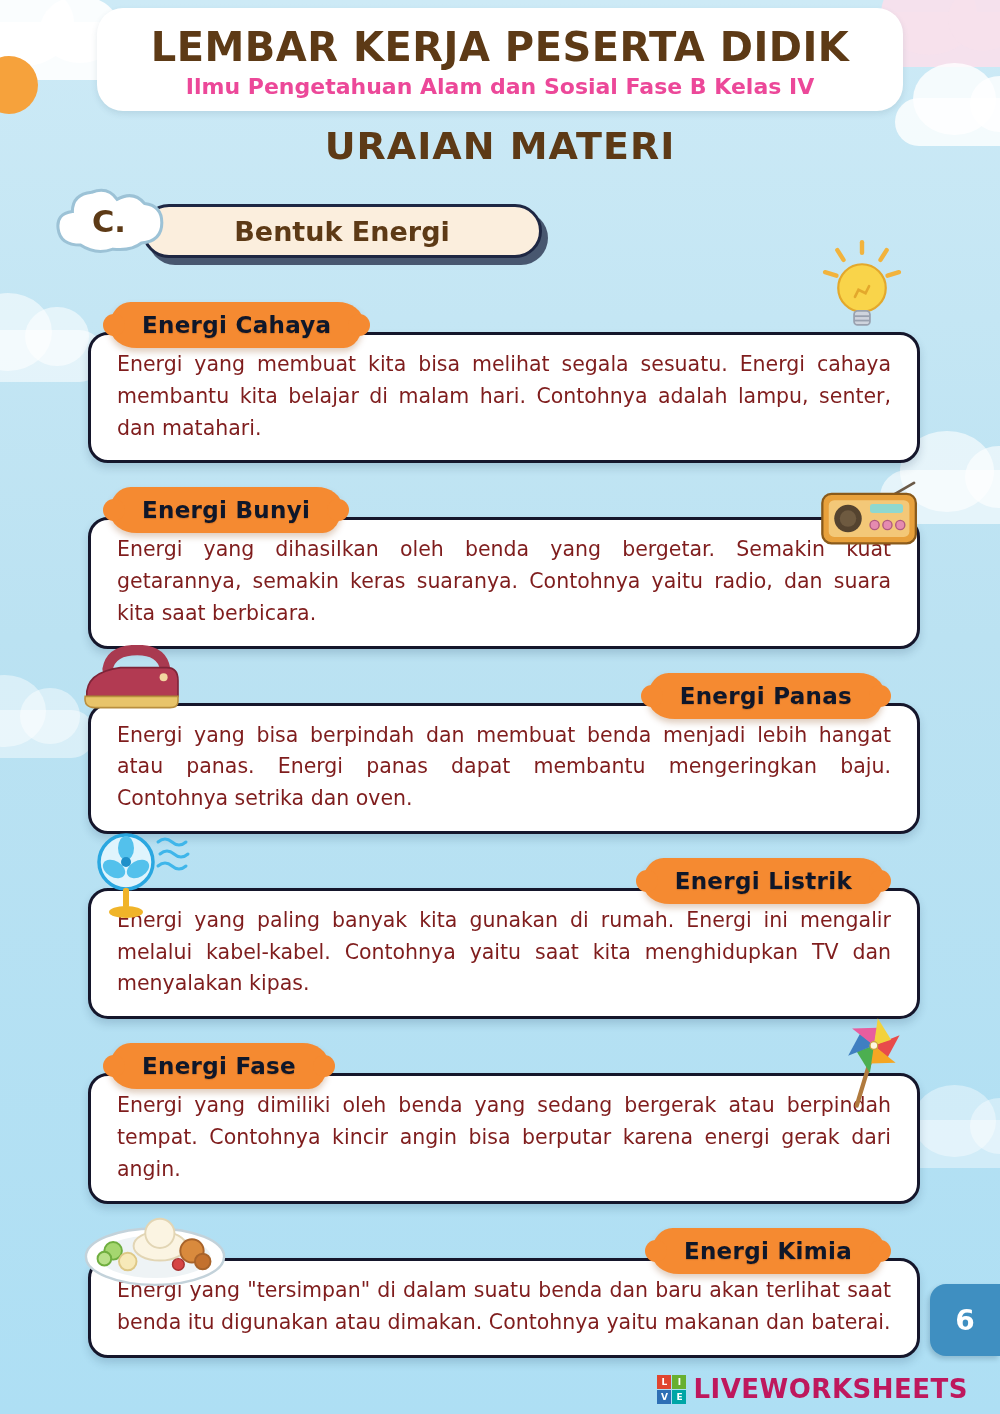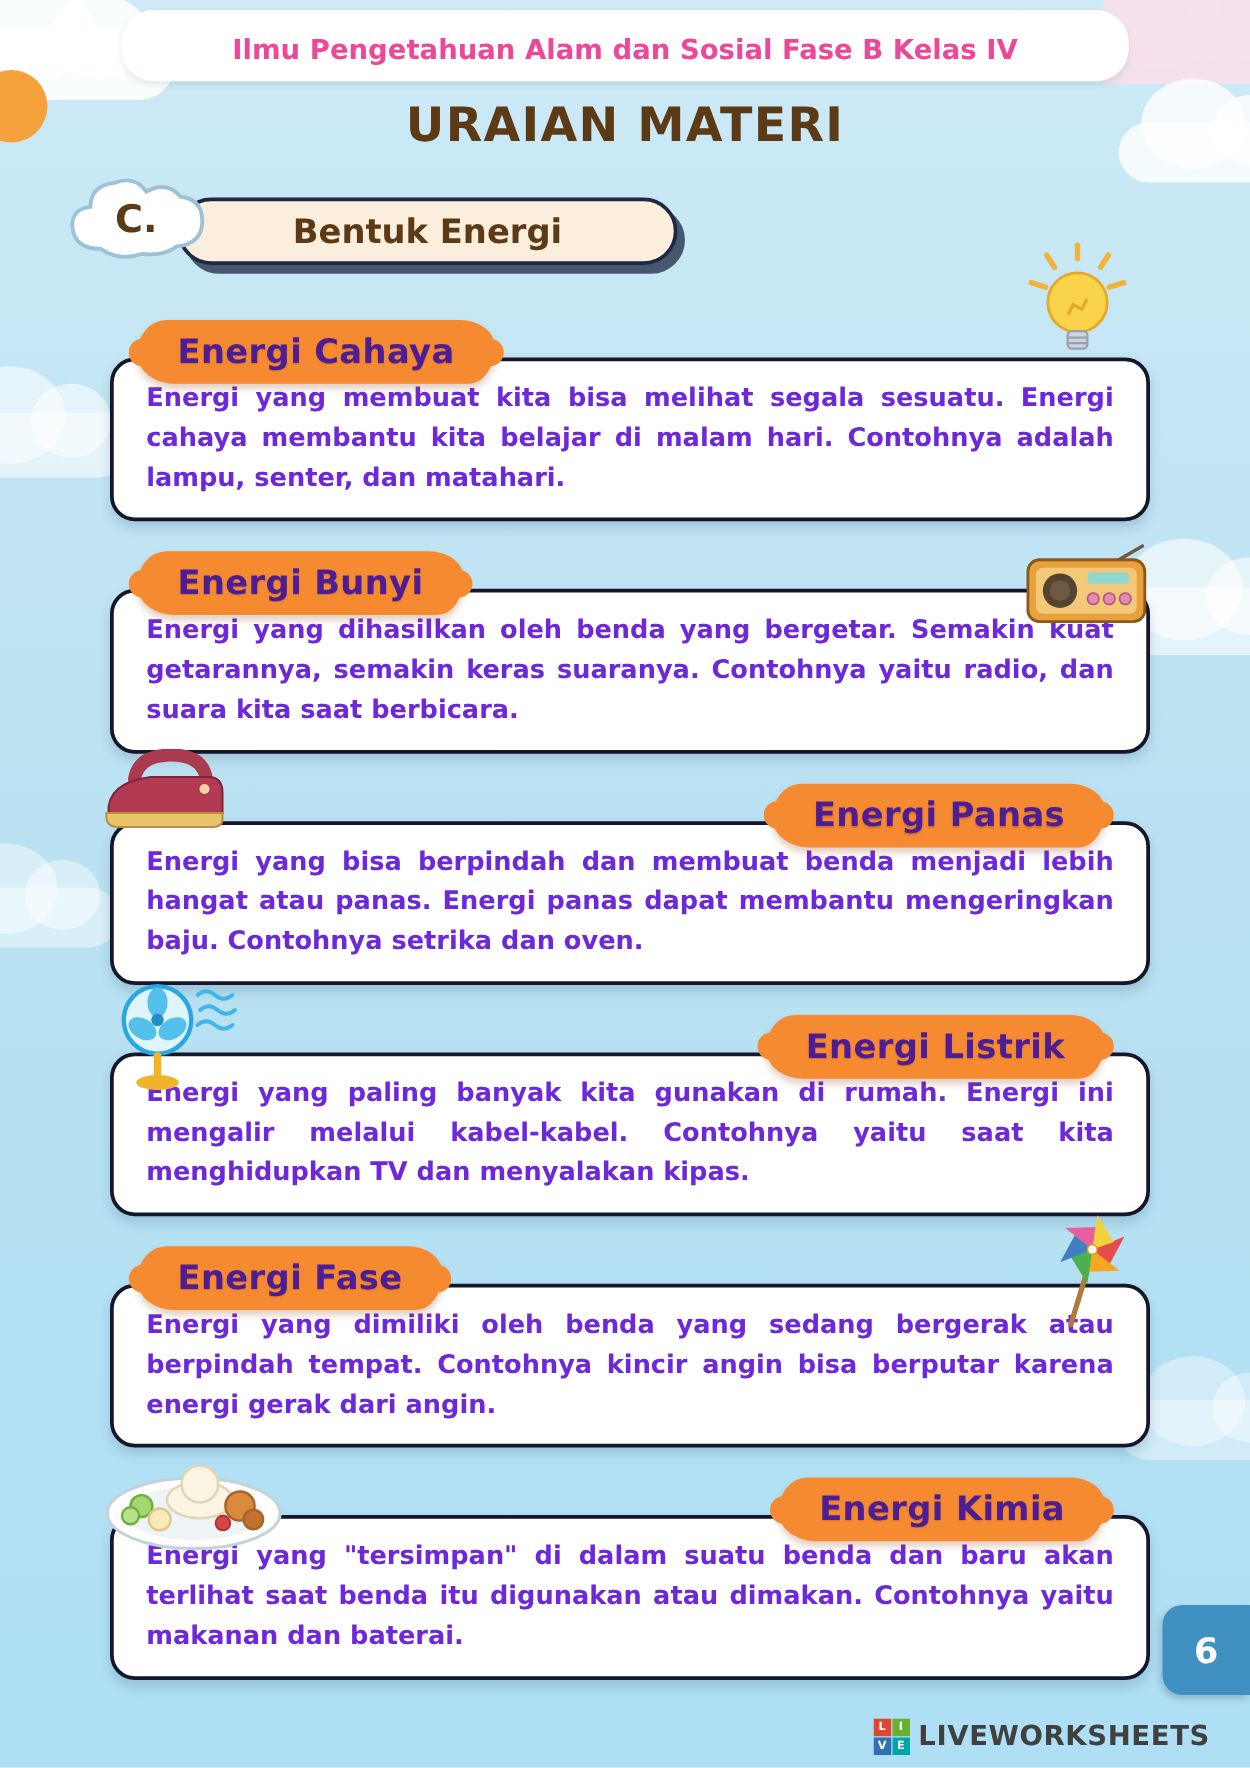--- a/index.html
+++ b/index.html
@@ -52,27 +52,27 @@
   
   .cards { position:relative; z-index:2; width:832px; margin-left:88px; }
   .card-wrap { position:relative; margin-top:54px; }
   .card-wrap.first { margin-top:64px; }
   .card-box {
     background:#ffffff; border:3.5px solid #15162b; border-radius:20px;
     padding:14px 26px 16px;
     box-shadow:0 5px 9px rgba(25,60,95,.18);
   }
   .card-text {
-    font-size:20.5px; font-weight:bold; color:#6d28d9;
+    font-size:20.5px; font-weight:normal; color:#7f1d1d;
     line-height:1.55; text-align:justify;
   }
   .badge {
     position:absolute; top:-30px; z-index:4;
-    background:#f58a31; color:#4c1d95;
-    font-size:27px; font-weight:800; letter-spacing:.3px;
+    background:#f58a31; color:#0f172a;
+    font-size:23px; font-weight:800; letter-spacing:.3px;
     padding:10px 32px;
     border-radius:28px 34px 26px 36px / 32px 26px 36px 28px;
     box-shadow:0 4px 6px rgba(130,60,0,.25);
     text-shadow:0 1px 1px rgba(120,55,0,.25);
     white-space:nowrap;
   }
   .badge::before,.badge::after { content:""; position:absolute; background:inherit; border-radius:50%;
     width:22px; height:22px; top:50%; transform:translateY(-50%); z-index:-1; }
   .badge::before { left:-7px; } .badge::after { right:-7px; }
   .badge.left { left:22px; } .badge.right { right:36px; }
@@ -92,35 +92,36 @@
     display:flex; align-items:center; justify-content:center;
     color:#ffffff; font-size:28px; font-weight:800;
     box-shadow:-2px 3px 5px rgba(0,40,70,.2);
   }
   .footer { position:absolute; right:32px; bottom:10px; z-index:5; display:flex; align-items:center; gap:7px; }
   .logo-grid { display:grid; grid-template-columns:14px 14px; grid-template-rows:14px 14px; gap:1px; }
   .logo-sq { display:flex; align-items:center; justify-content:center;
              color:#fff; font-size:9px; font-weight:bold; }
   .sq-l { background:#e0452f; } .sq-i { background:#68b030; }
   .sq-v { background:#2e6fb5; } .sq-e { background:#00a6a6; }
-  .brand-text { font-size:22px; font-weight:800; color:#404040; letter-spacing:.5px; }
+  .brand-text { font-size:26px; font-weight:800; color:#be185d; letter-spacing:.5px; }
 </style>
 </head>
 <body>
 
 <div class="cloud c1"></div>
 <div class="cloud c2"></div>
 <div class="cloud c3"></div>
 <div class="cloud c4"></div>
 <div class="cloud c5"></div>
 <div class="cloud c6"></div>
 <div class="cloud c7"></div>
 <div class="sun-blob"></div>
 
 <header class="header-card">
+  <div class="header-title">LEMBAR KERJA PESERTA DIDIK</div>
   <div class="header-subtitle">Ilmu Pengetahuan Alam dan Sosial Fase B Kelas IV</div>
 </header>
 
 <h1 class="section-heading">URAIAN MATERI</h1>
 
 <div class="section-row">
   <div class="cloud-marker">
     <svg viewBox="0 0 120 84">
       <path d="M30 66 Q10 66 8 50 Q6 35 22 33 Q22 16 41 14 Q57 8 66 21 Q82 12 93 25 Q110 27 110 44 Q110 62 90 64 Q80 72 62 70 Q45 76 30 66 Z" fill="#ffffff" stroke="#9cc2d6" stroke-width="3"></path>
       <text x="58" y="53" text-anchor="middle" font-size="30" font-weight="bold" fill="#5d3a16">C.</text>

